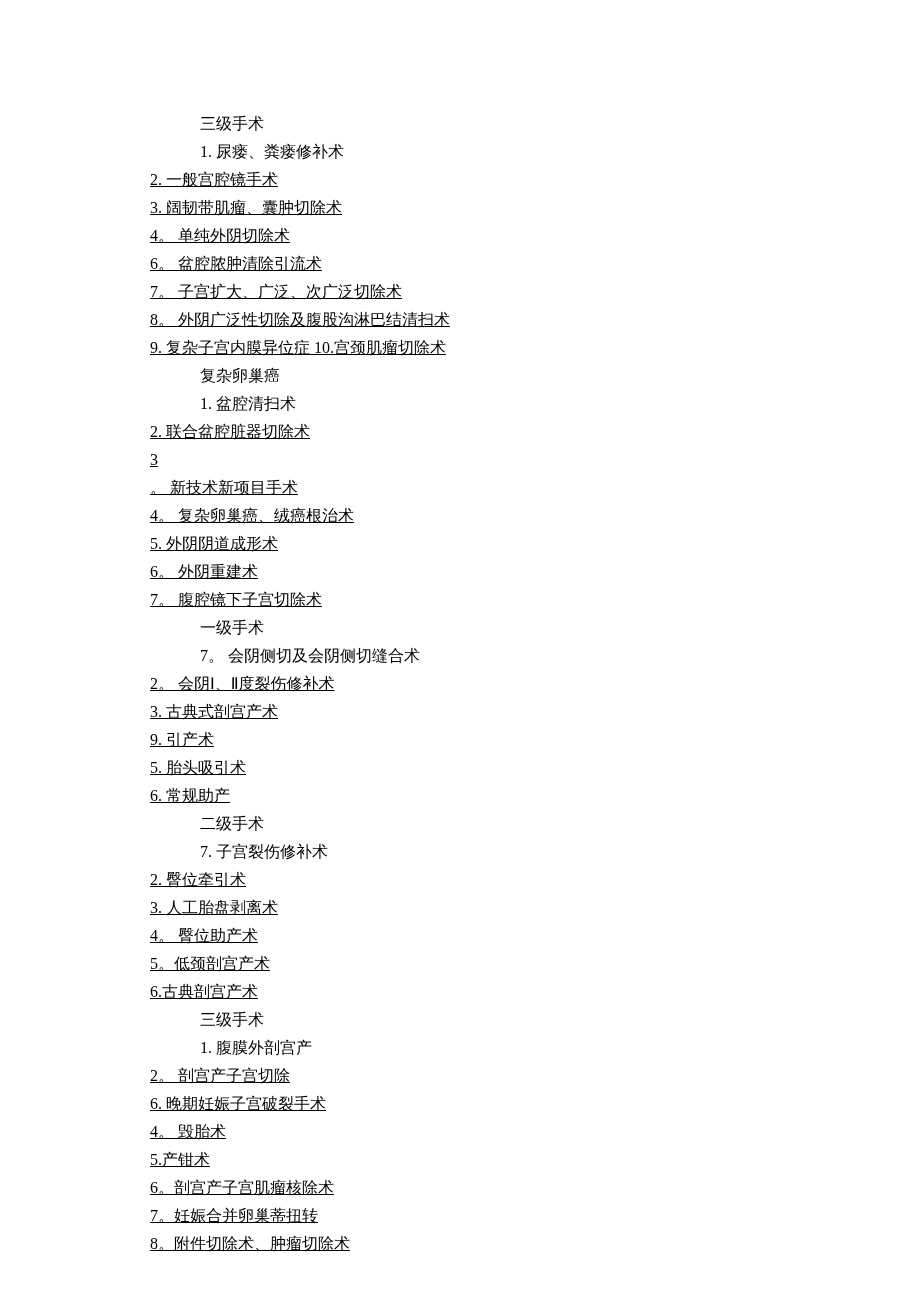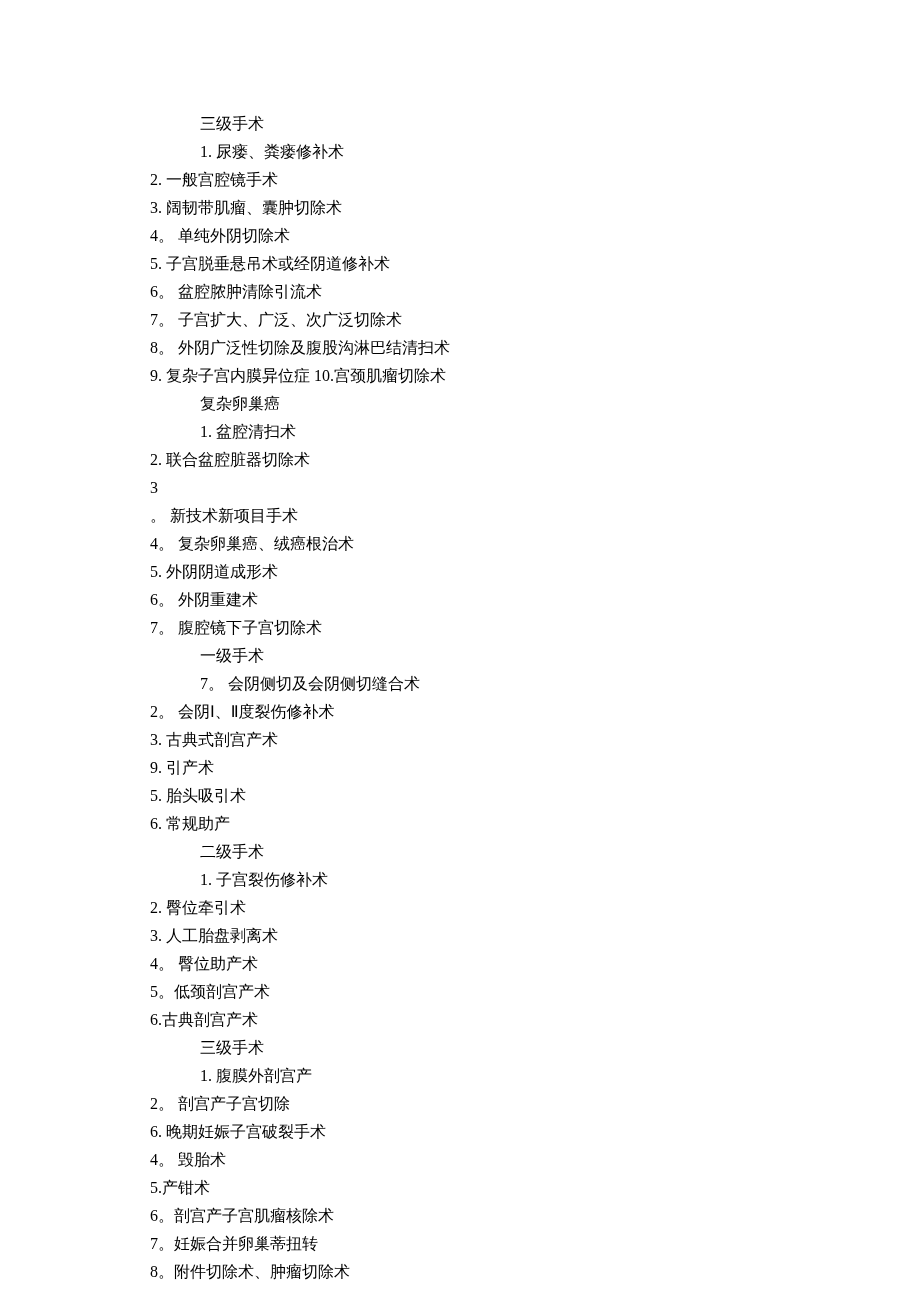--- a/index.html
+++ b/index.html
@@ -7,34 +7,33 @@
     font-size: 16px;
     line-height: 1.75;
     color: #000;
     background: #fff;
     margin: 0;
     padding: 110px 0 0 150px;
     width: 920px;
     box-sizing: border-box;
   }
   .indent-1 { padding-left: 50px; }
-  .indent-0 { padding-left: 0; }
+  .indent-0 { padding-left: 0; text-decoration: underline; }
   .bold { font-weight: bold; letter-spacing: 3px; }
   .line { white-space: pre; }
 </style>
 </head>
 <body>
 
 <div id="doc">
     <div class="line indent-1">三级手术</div>
     <div class="line indent-1">1. 尿瘘、粪瘘修补术</div>
     <div class="line indent-0">2. 一般宫腔镜手术</div>
     <div class="line indent-0">3. 阔韧带肌瘤、囊肿切除术</div>
     <div class="line indent-0">4。 单纯外阴切除术</div>
-    <div class="line indent-0">5. 子宫脱垂悬吊术或经阴道修补术</div>
     <div class="line indent-0">6。 盆腔脓肿清除引流术</div>
     <div class="line indent-0">7。 子宫扩大、广泛、次广泛切除术</div>
     <div class="line indent-0">8。 外阴广泛性切除及腹股沟淋巴结清扫术</div>
     <div class="line indent-0">9. 复杂子宫内膜异位症 10.宫颈肌瘤切除术</div>
     <div class="line indent-1">复杂卵巢癌</div>
     <div class="line indent-1">1. 盆腔清扫术</div>
     <div class="line indent-0">2. 联合盆腔脏器切除术</div>
     <div class="line indent-0">3</div>
     <div class="line indent-0">。 新技术新项目手术</div>
     <div class="line indent-0">4。 复杂卵巢癌、绒癌根治术</div>
@@ -42,21 +41,21 @@
     <div class="line indent-0">6。 外阴重建术</div>
     <div class="line indent-0">7。 腹腔镜下子宫切除术</div>
     <div class="line indent-1">一级手术</div>
     <div class="line indent-1">7。 会阴侧切及会阴侧切缝合术</div>
     <div class="line indent-0">2。 会阴Ⅰ、Ⅱ度裂伤修补术</div>
     <div class="line indent-0">3. 古典式剖宫产术</div>
     <div class="line indent-0">9. 引产术</div>
     <div class="line indent-0">5. 胎头吸引术</div>
     <div class="line indent-0">6. 常规助产</div>
     <div class="line indent-1">二级手术</div>
-    <div class="line indent-1">1. 子宫裂伤修补术</div>
+    <div class="line indent-1">7. 子宫裂伤修补术</div>
     <div class="line indent-0">2. 臀位牵引术</div>
     <div class="line indent-0">3. 人工胎盘剥离术</div>
     <div class="line indent-0">4。 臀位助产术</div>
     <div class="line indent-0">5。低颈剖宫产术</div>
     <div class="line indent-0">6.古典剖宫产术</div>
     <div class="line indent-1">三级手术</div>
     <div class="line indent-1">1. 腹膜外剖宫产</div>
     <div class="line indent-0">2。 剖宫产子宫切除</div>
     <div class="line indent-0">6. 晚期妊娠子宫破裂手术</div>
     <div class="line indent-0">4。 毁胎术</div>

